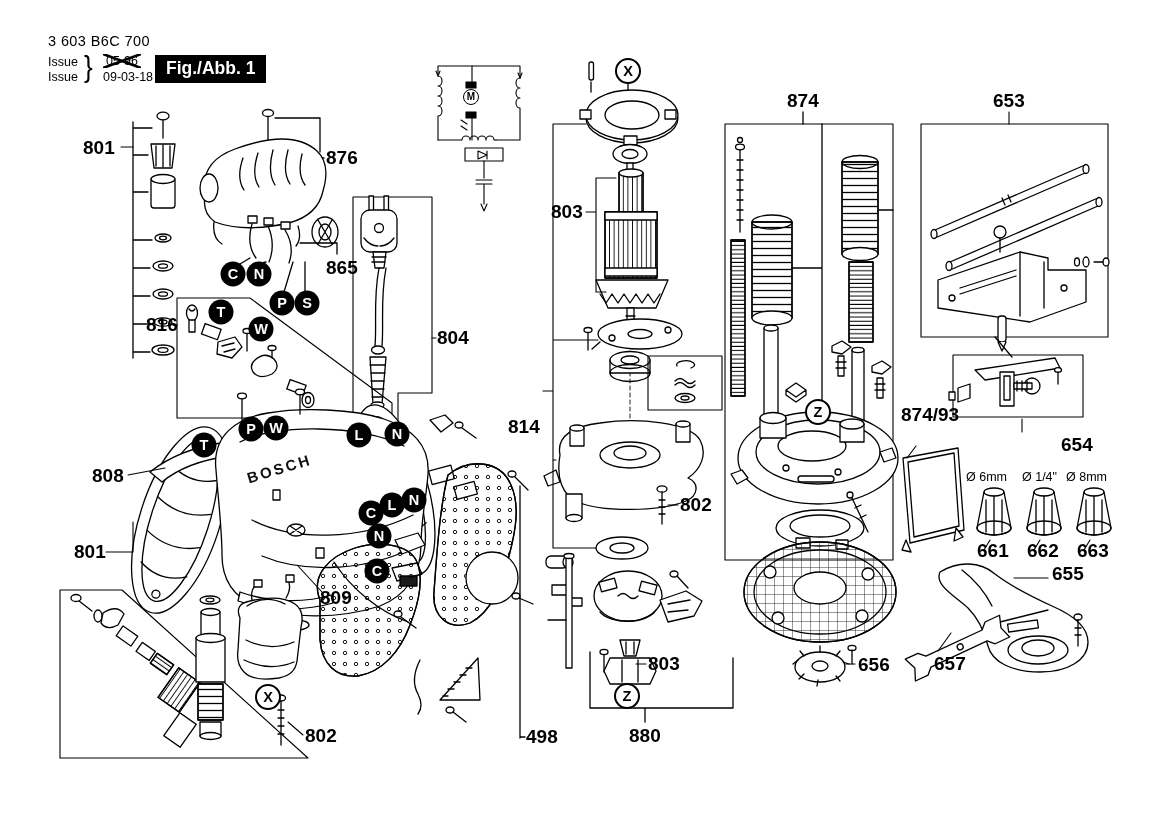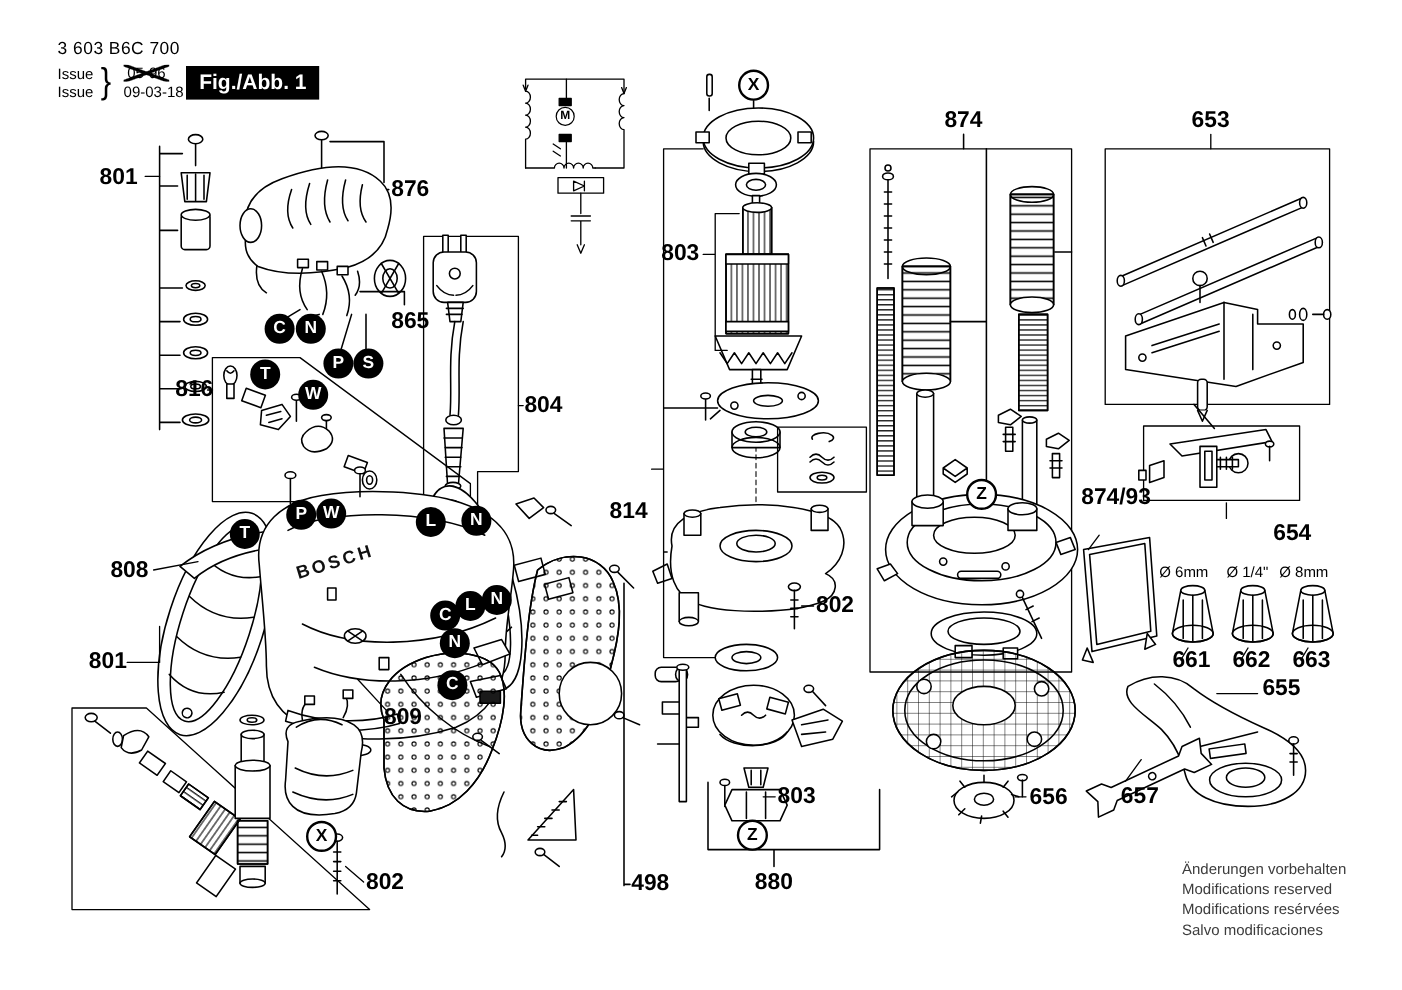--- a/index.html
+++ b/index.html
@@ -494,26 +494,20 @@
 <div class="hdr-partnum">3 603 B6C 700</div>
 <div class="hdr-stand">Issue</div>
 <div class="hdr-issue">Issue</div>
 <div class="hdr-brace">}</div>
 <div class="hdr-olddate">05-96</div>
 <div class="hdr-date">09-03-18</div>
 <div class="fig-box">Fig./Abb. 1</div>
 
 <div class="bosch-logo">BOSCH</div>
 
-<div class="footer">
-  <div class="footer-line">Änderungen vorbehalten</div>
-  <div class="footer-line">Modifications reserved</div>
-  <div class="footer-line">Modifications resérvées</div>
-  <div class="footer-line">Salvo modificaciones</div>
-</div>
 
 <div class="part-label" style="left: 83px; top: 138px;">801</div>
     <div class="part-label" style="left: 326px; top: 148px;">876</div>
     <div class="part-label" style="left: 314px; top: 258px; margin-left: 12px;">865</div>
     <div class="part-label" style="left: 146px; top: 315px;">816</div>
     <div class="part-label" style="left: 437px; top: 328px;">804</div>
     <div class="part-label" style="left: 92px; top: 466px;">808</div>
     <div class="part-label" style="left: 74px; top: 542px;">801</div>
     <div class="part-label" style="left: 320px; top: 588px;">809</div>
     <div class="part-label" style="left: 305px; top: 726px;">802</div>

